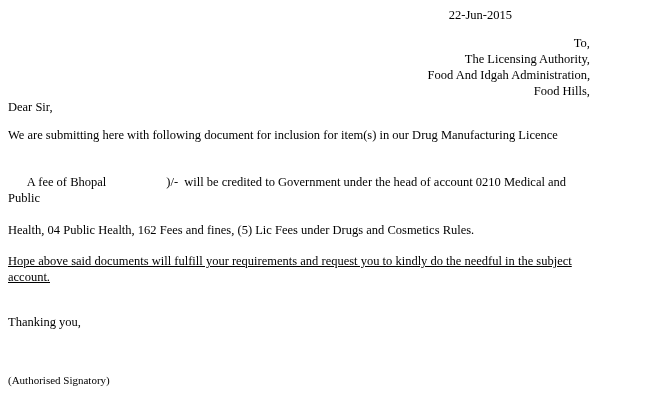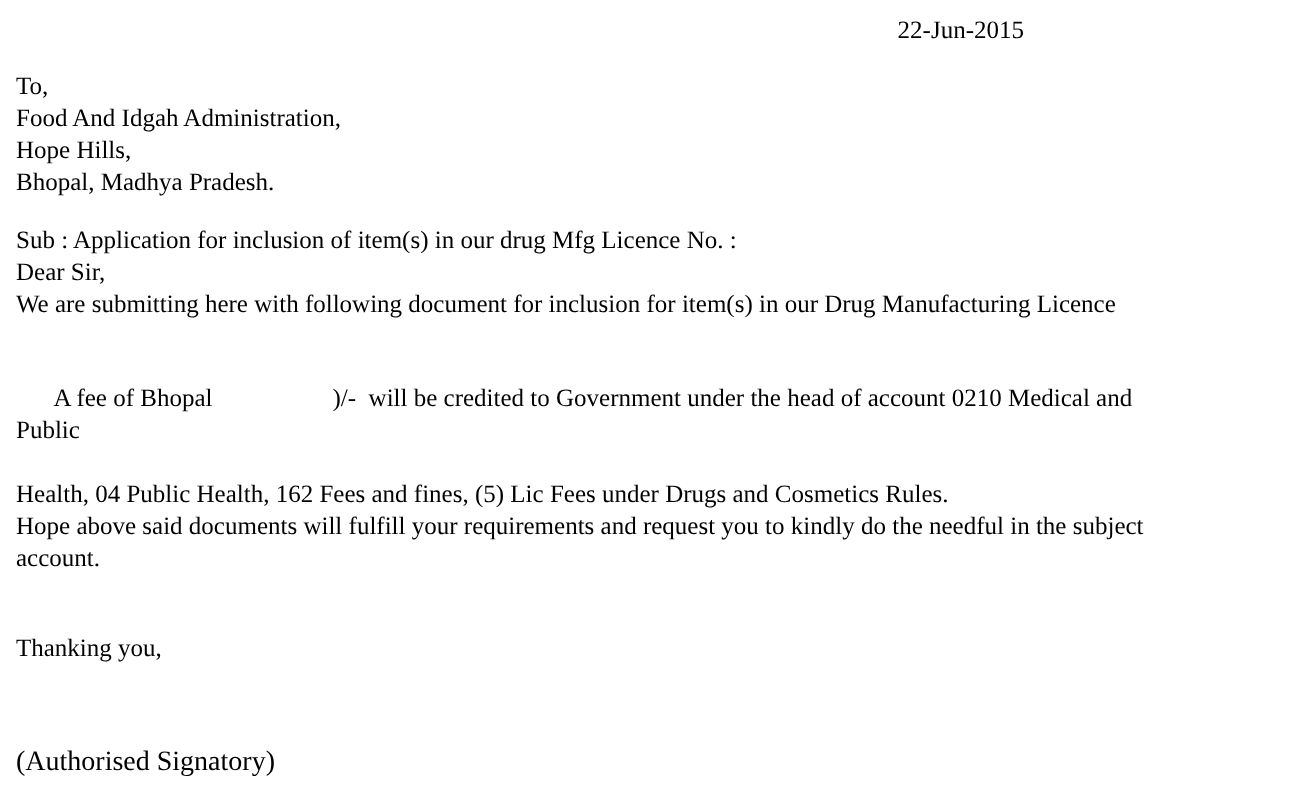--- a/index.html
+++ b/index.html
@@ -30,65 +30,67 @@
   }
   .block {
     font-size: 12.5px;
     line-height: 1.28;
   }
   .addressee {
     margin-top: 12px;
   }
   .addressee div {
     white-space: nowrap;
+    text-align: right;
   }
   .subject {
     margin-top: 13px;
   }
   .salutation {
   }
   .para {
-    margin-top: 0;
+    margin-top: 12px;
   }
   .body-line {
     white-space: pre-wrap;
   }
   .fee-gap {
     margin-top: 15px;
   }
   .hope-gap {
+    margin-top: 15px;
+    text-decoration: underline;
   }
   .thanks {
     margin-top: 29px;
   }
   .signatory {
     position: absolute;
     left: 8px;
     top: 374px;
-    font-size: 14px;
+    font-size: 11px;
   }
   .inline-blank {
     display: inline-block;
   }
 </style>
 </head>
 <body>
 
 <div class="page">
 
   <div class="date-row">22-Jun-2015</div>
 
   <div class="block addressee">
     <div>To,</div>
+    <div>The Licensing Authority,</div>
     <div>Food And Idgah Administration,</div>
-    <div>Hope Hills,</div>
-    <div>Bhopal, Madhya Pradesh.</div>
+    <div>Food Hills,</div>
   </div>
 
-  <div class="block subject">Sub : Application for inclusion of item(s) in our drug Mfg Licence No. :</div>
 
   <div class="block salutation">Dear Sir,</div>
 
   <div class="block para">
     <div class="body-line">We are submitting here with following document for inclusion for item(s) in our Drug Manufacturing Licence</div>
   </div>
 
   <div class="block fee-gap">
     <div class="body-line">
       <span>A fee of Bhopal</span><span class="inline-blank" style="width:60px"></span><span>)/-  will be credited to Government under the head of account 0210 Medical and Public</span>

